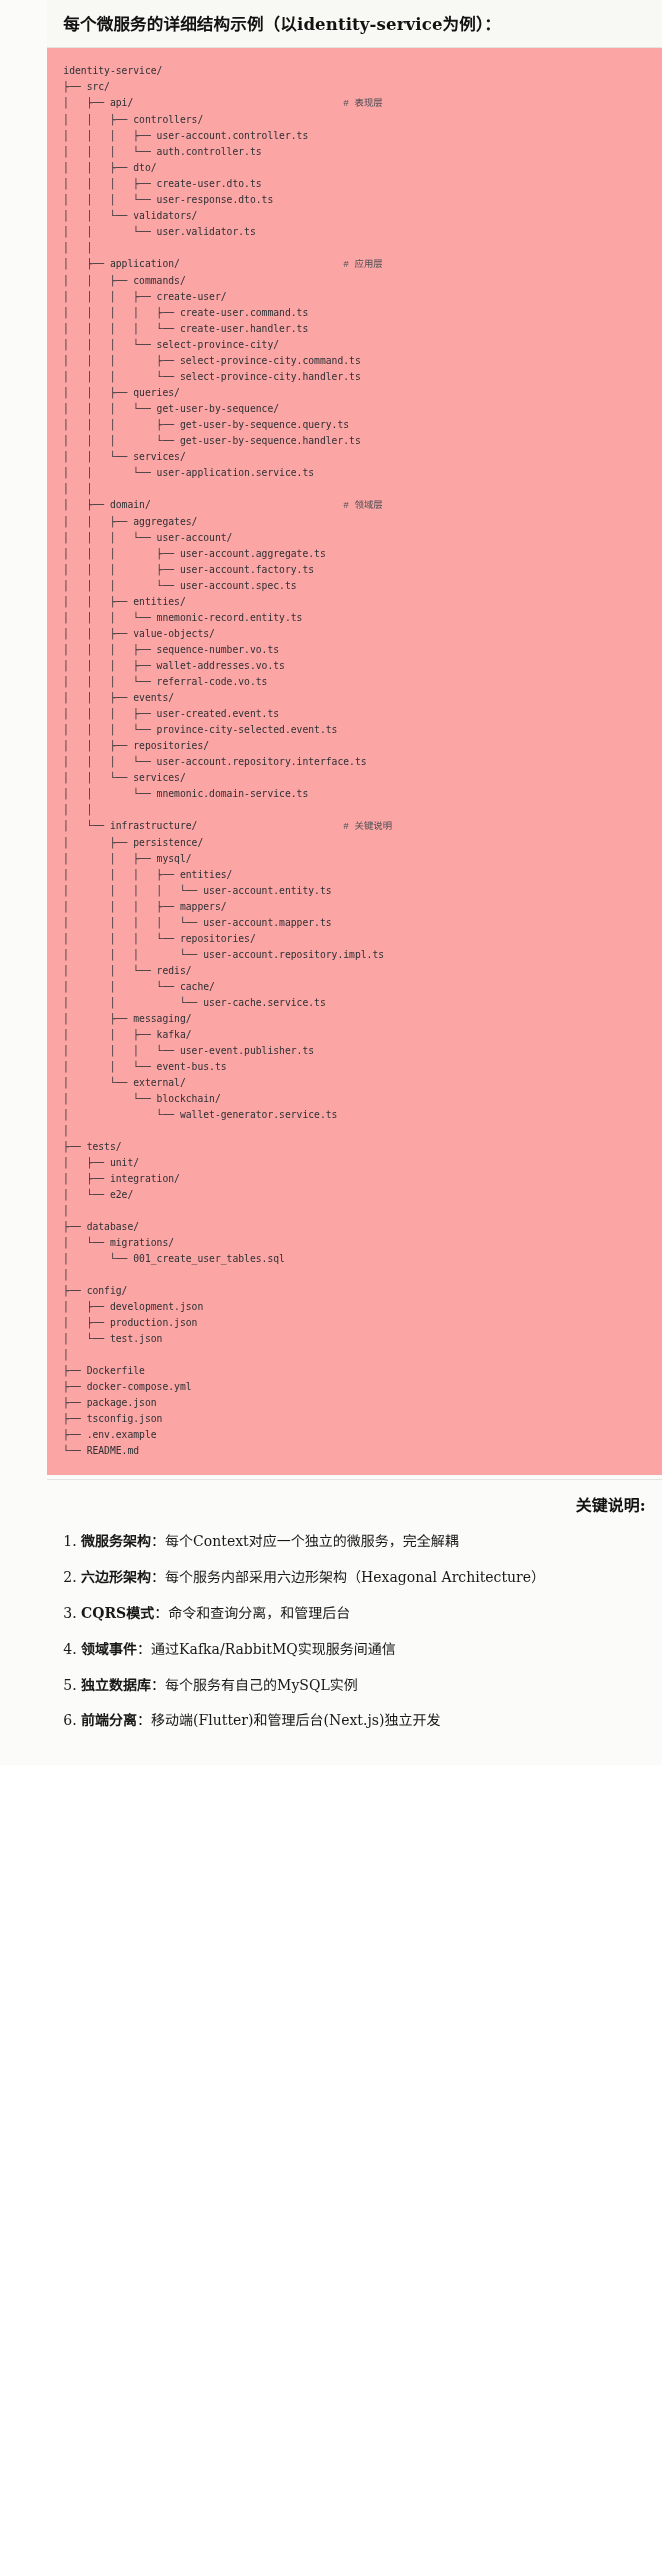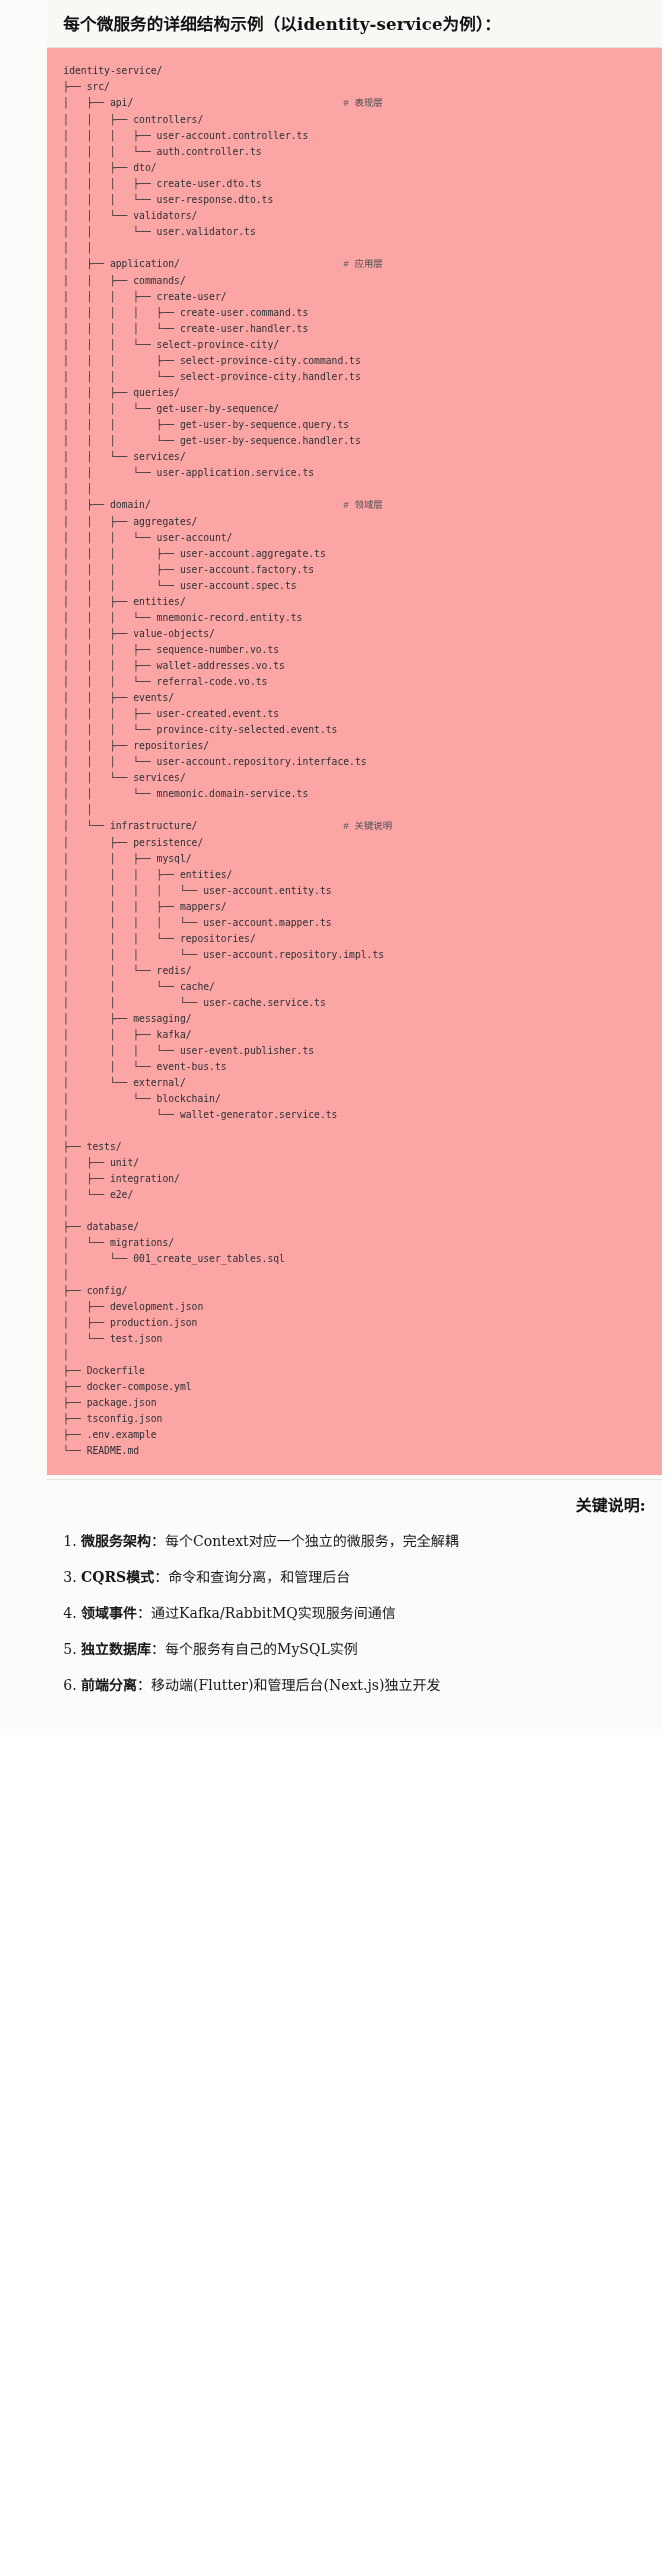--- a/index.html
+++ b/index.html
@@ -208,20 +208,21 @@
 ├── .env.example
 └── README.md</pre>
   </section>
 
   <hr class="divider">
 
   <section class="notes">
     <h2>关键说明:</h2>
     <ol class="note-list" id="note-list">
         <li><span class="num">1. </span><span class="term">微服务架构</span><span>：</span><span class="desc">每个Context对应一个独立的微服务，完全解耦</span></li>
+        <li><span class="num">2. </span><span class="term">六边形架构</span><span>：</span><span class="desc">每个服务内部采用六边形架构（Hexagonal Architecture）</span></li>
         <li><span class="num">3. </span><span class="term">CQRS模式</span><span>：</span><span class="desc">命令和查询分离，和管理后台</span></li>
         <li><span class="num">4. </span><span class="term">领域事件</span><span>：</span><span class="desc">通过Kafka/RabbitMQ实现服务间通信</span></li>
         <li><span class="num">5. </span><span class="term">独立数据库</span><span>：</span><span class="desc">每个服务有自己的MySQL实例</span></li>
         <li><span class="num">6. </span><span class="term">前端分离</span><span>：</span><span class="desc">移动端(Flutter)和管理后台(Next.js)独立开发</span></li>
       </ol>
   </section>
 
 </div>
 
 

